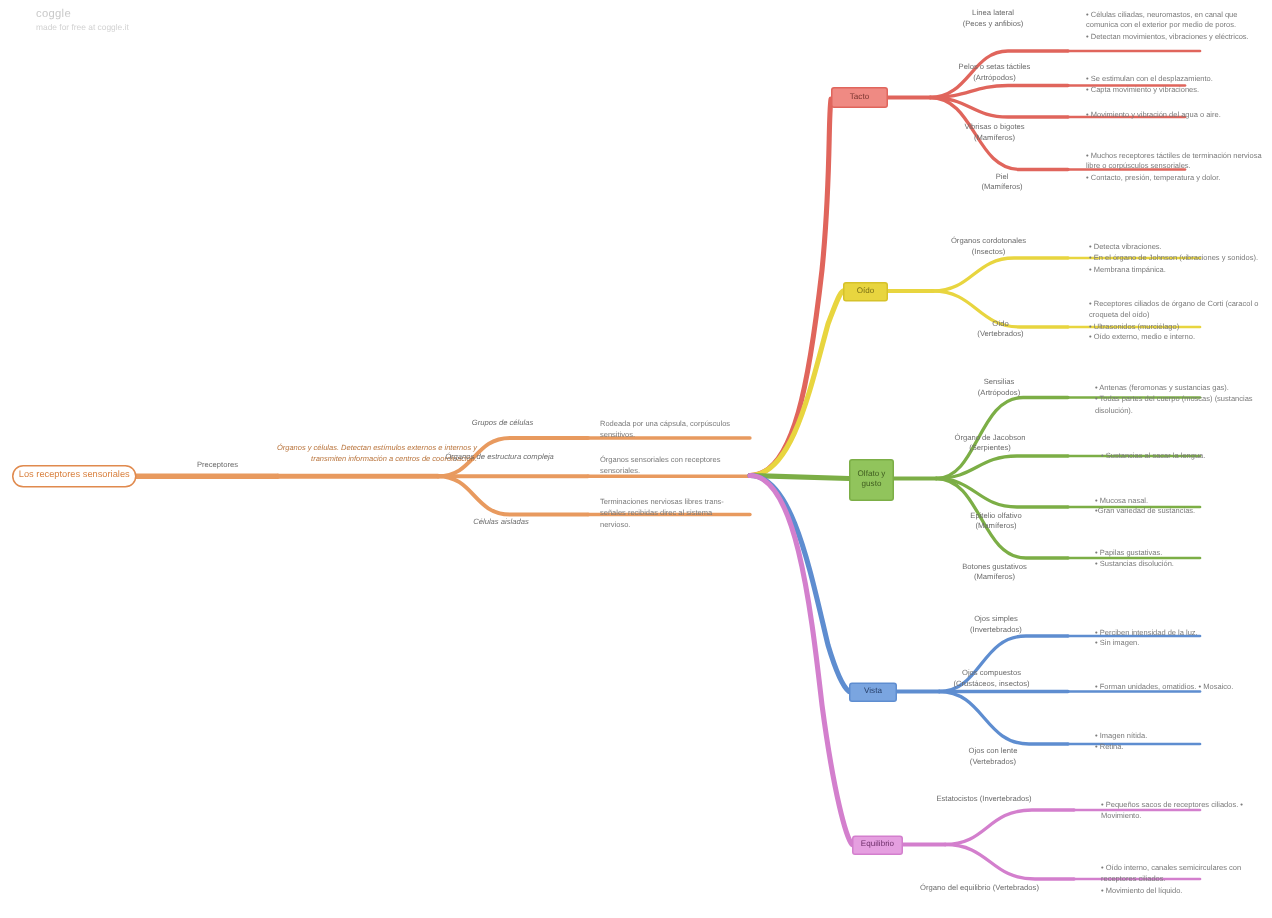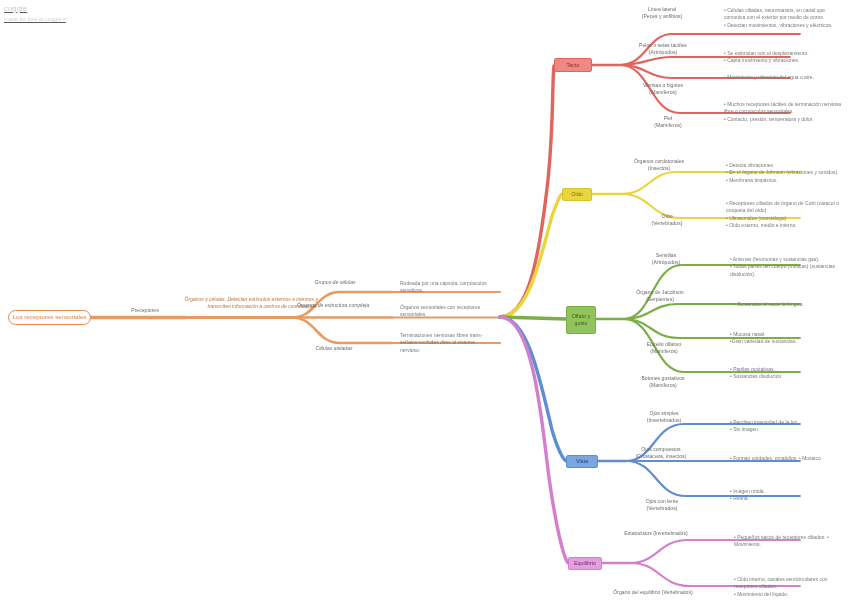--- a/index.html
+++ b/index.html
@@ -4,21 +4,21 @@
 <style>
   html,body{margin:0;padding:0;background:#ffffff;}
   body{
     width:848px;height:612px;position:relative;overflow:hidden;
     font-family:"Liberation Sans", sans-serif;
     color:#5a5a5a;
   }
   #canvas{position:absolute;left:0;top:0;width:848px;height:612px;}
   svg.links{position:absolute;left:0;top:0;width:848px;height:612px;pointer-events:none;}
 
-  .brand{position:absolute;left:4px;top:4px;line-height:1.45;text-decoration:underline;}
+  .brand{position:absolute;left:24px;top:4px;line-height:1.45;}
   .brand .logo{font-size:7.5px;color:#c9c9c9;letter-spacing:.2px;}
   .brand .tag{font-size:5.6px;color:#d2d2d2;}
 
   
   .node{position:absolute;box-sizing:border-box;}
 
   .root{
     left:8px;top:310px;width:83px;height:15px;
     border:1.2px solid #e08a4e;border-radius:8px;background:#ffffff;
     color:#d9813f;font-size:6.2px;line-height:12.6px;text-align:center;

